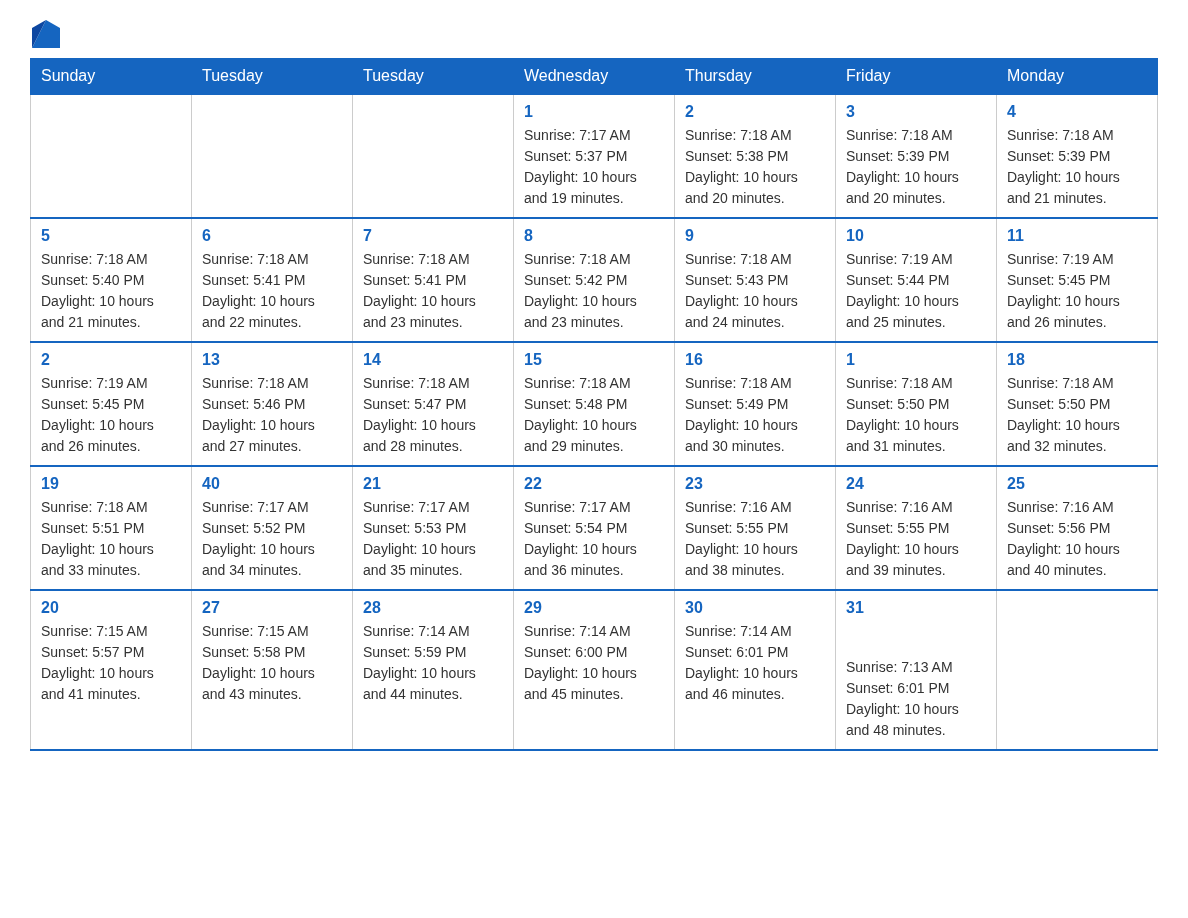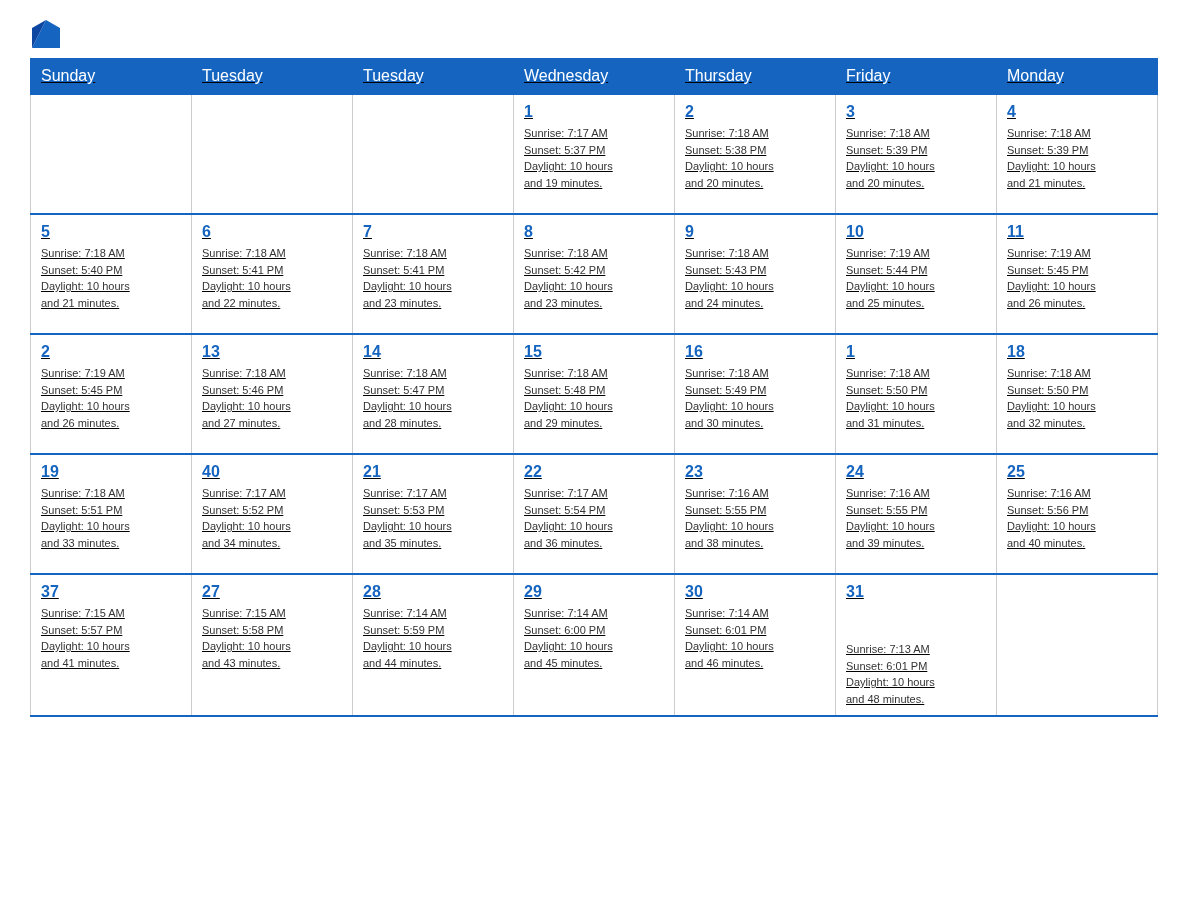--- a/index.html
+++ b/index.html
@@ -47,21 +47,20 @@
     }
     .location {
       font-size: 20px;
       color: #444;
       margin-top: 4px;
     }
     .calendar {
       width: 100%;
       border-collapse: collapse;
       margin-top: 10px;
-      text-decoration: underline;
     }
     .calendar th {
       background-color: #1565c0;
       color: #fff;
       font-size: 16px;
       font-weight: normal;
       padding: 8px 10px;
       text-align: left;
       border: 1px solid #1565c0;
     }
@@ -76,21 +75,21 @@
       height: 120px;
     }
     .day-number {
       font-size: 16px;
       font-weight: bold;
       color: #1565c0;
       margin-bottom: 4px;
       display: block;
     }
     .day-info {
-      font-size: 11px;
+      font-size: 14px;
       line-height: 1.5;
       color: #333;
     }
     .empty-cell {
       background: #fff;
     }
     tr {
       border-bottom: 2px solid #1565c0;
     }
   </style>
@@ -306,21 +305,21 @@
         <td>
           <span class="day-number">25</span>
           <div class="day-info" style="white-space: pre-line;">Sunrise: 7:16 AM
 Sunset: 5:56 PM
 Daylight: 10 hours
 and 40 minutes.</div>
         </td>
       </tr>
       <tr>
         <td>
-          <span class="day-number">37</span>
+          <span class="day-number">20</span>
           <div class="day-info" style="white-space: pre-line;">Sunrise: 7:15 AM
 Sunset: 5:57 PM
 Daylight: 10 hours
 and 41 minutes.</div>
         </td>
         <td>
           <span class="day-number">27</span>
           <div class="day-info" style="white-space: pre-line;">Sunrise: 7:15 AM
 Sunset: 5:58 PM
 Daylight: 10 hours

